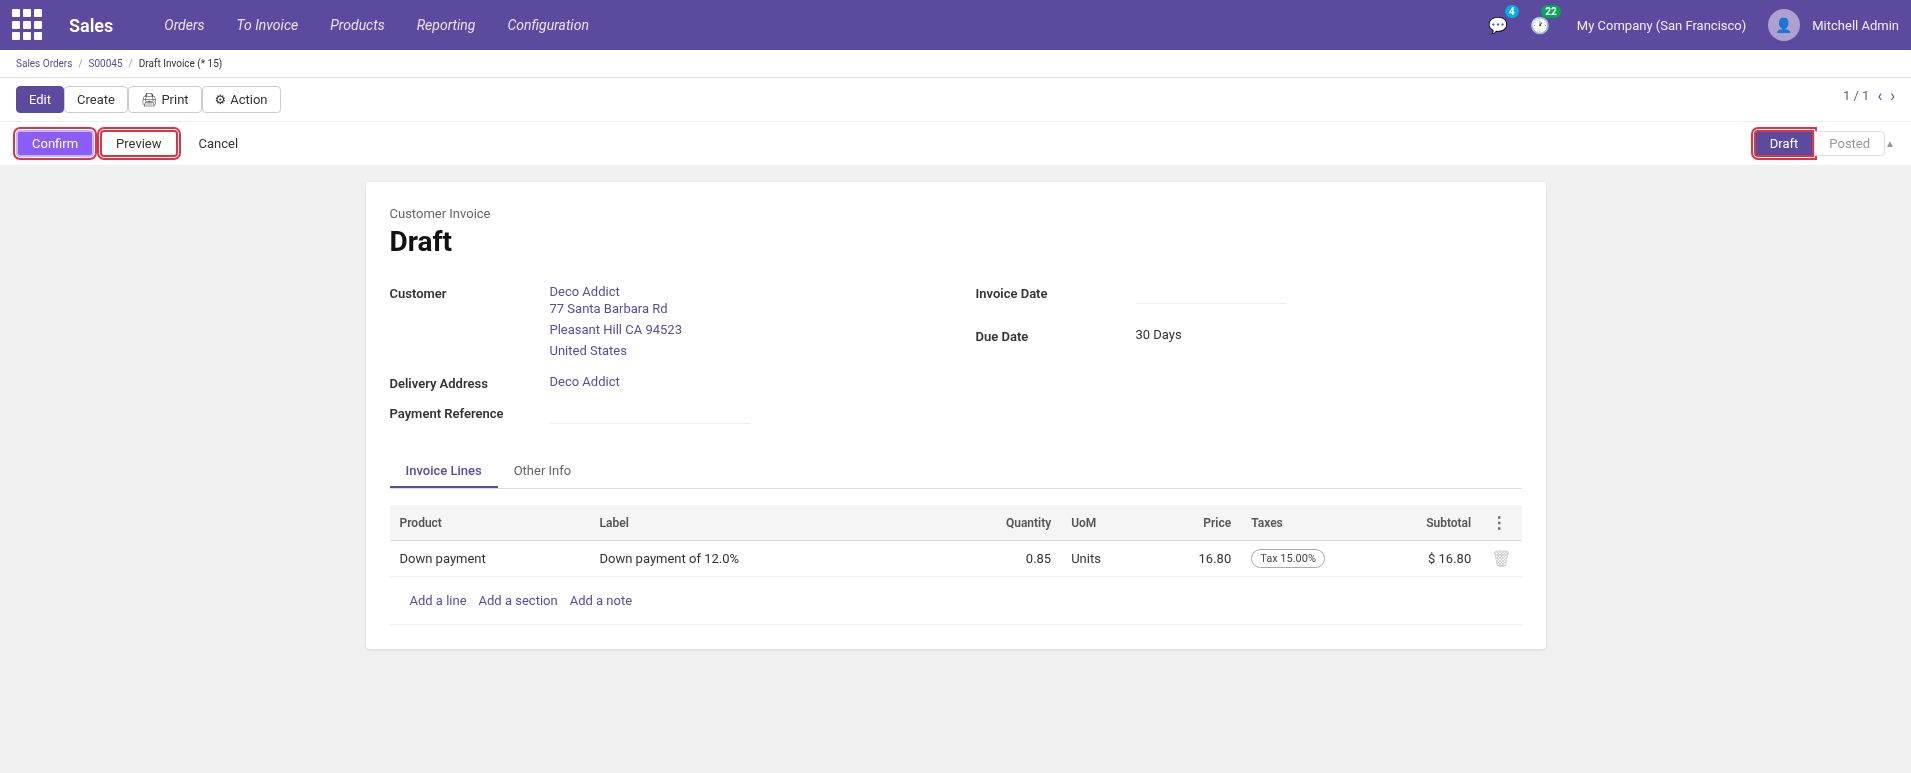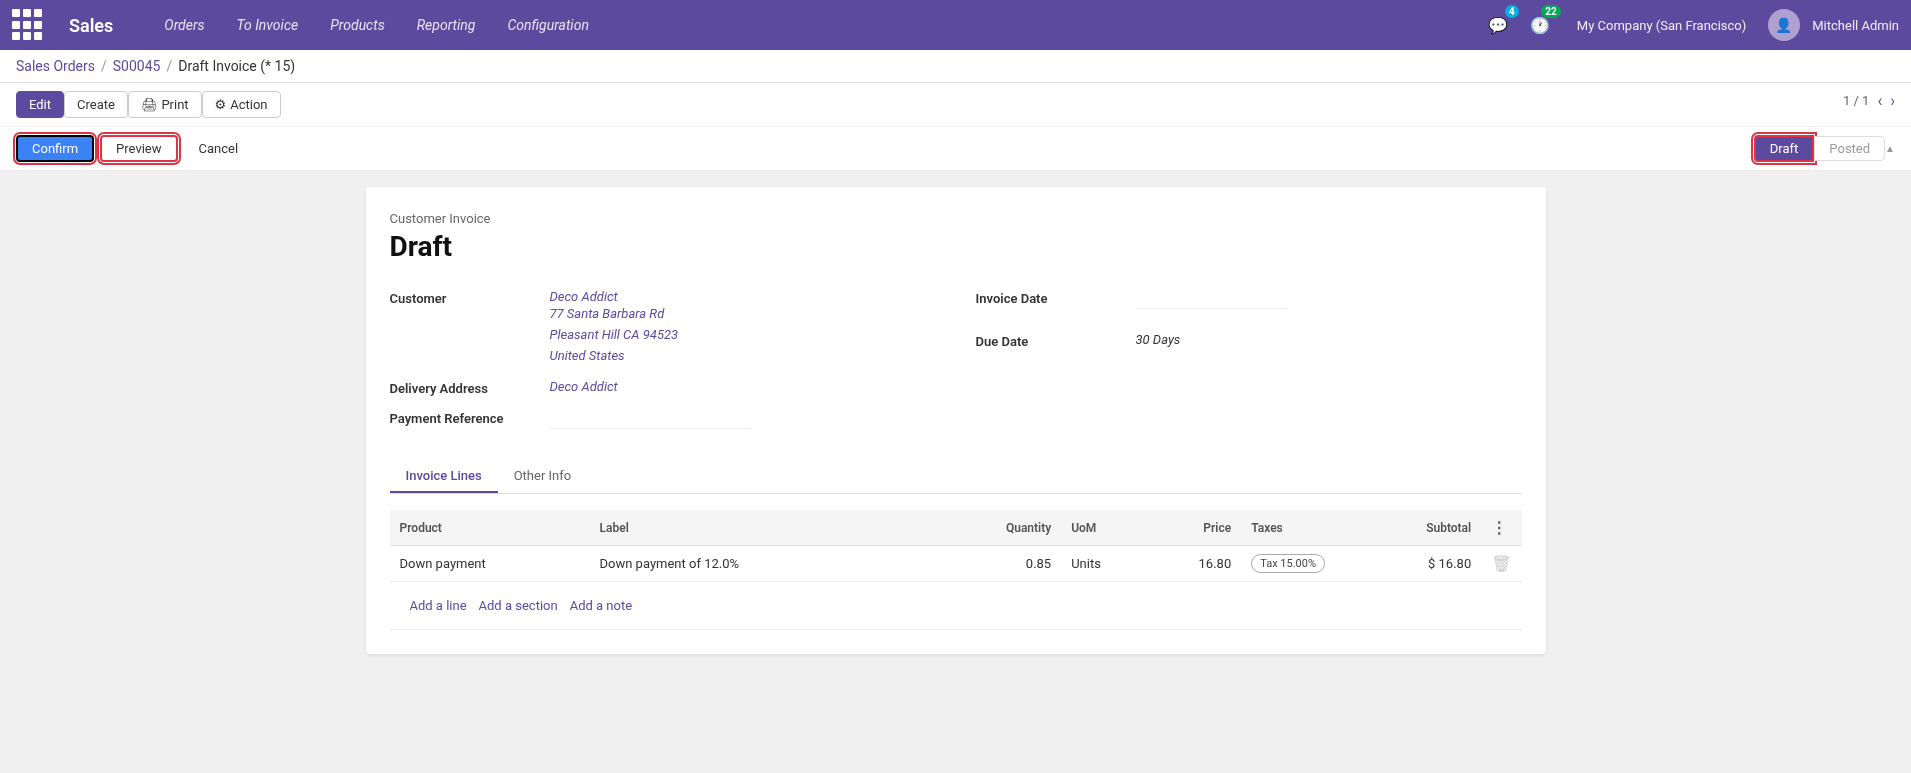--- a/index.html
+++ b/index.html
@@ -52,21 +52,21 @@
       display: flex; align-items: center; justify-content: center;
       font-size: 14px; color: #666; background: #b0a0d0;
     }
     .user-name { font-size: 13px; color: rgba(255,255,255,0.9); }
 
     
     .breadcrumb-bar {
       background: white; padding: 8px 16px;
       border-bottom: 1px solid #ddd;
       display: flex; align-items: center; gap: 6px;
-      font-size: 14px;
+      font-size: 10px;
     }
     .breadcrumb-link { color: #5c4a9e; cursor: pointer; }
     .breadcrumb-sep { color: #999; }
     .breadcrumb-current { color: #333; }
 
     
     .toolbar {
       background: white; padding: 8px 16px;
       display: flex; align-items: flex-start; gap: 0;
       border-bottom: 1px solid #eee;
@@ -91,21 +91,21 @@
     .status-bar {
       background: white; padding: 8px 16px;
       display: flex; align-items: center; gap: 6px;
       border-bottom: 1px solid #eee;
     }
     .status-btn {
       padding: 4px 14px; border-radius: 4px; cursor: pointer;
       font-size: 13px; border: 2px solid #dc3545;
     }
     .status-btn-confirm {
-      background: #3b82f6; color: white; border: 2px solid #000000;
+      background: #8b5cf6; color: white; border: 2px solid #c4b5fd;
     }
     .status-btn-preview {
       background: white; color: #333; border: 2px solid #dc3545;
     }
     .status-btn-cancel {
       background: white; color: #333; border: 1px solid transparent;
     }
     .status-right {
       margin-left: auto; display: flex; align-items: center; gap: 0;
     }
@@ -141,21 +141,21 @@
       gap: 16px 40px; margin-bottom: 24px;
     }
     .field-row {
       display: flex; align-items: flex-start;
       padding: 6px 0; border-bottom: 1px solid transparent;
     }
     .field-label {
       font-weight: 600; color: #333; min-width: 160px; font-size: 13px;
       padding-top: 2px;
     }
-    .field-value { color: #333; font-size: 13px; font-style: italic; }
+    .field-value { color: #333; font-size: 13px; }
     .field-link { color: #5c4a9e; cursor: pointer; }
     .field-addr { color: #5c4a9e; line-height: 1.6; cursor: pointer; }
 
     
     .tabs {
       display: flex; border-bottom: 1px solid #ddd; margin-bottom: 16px;
       gap: 0;
     }
     .tab {
       padding: 8px 16px; cursor: pointer; font-size: 13px;

